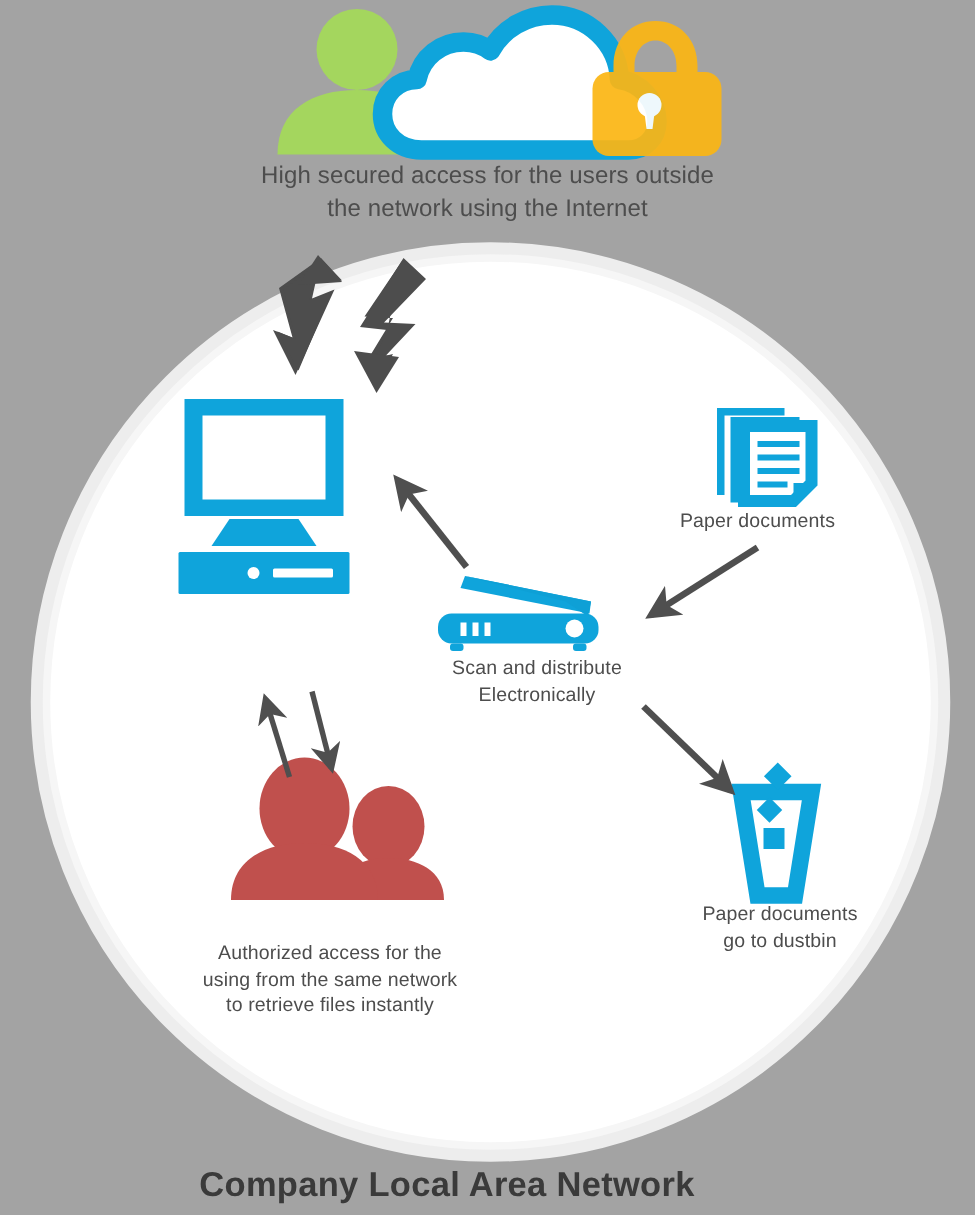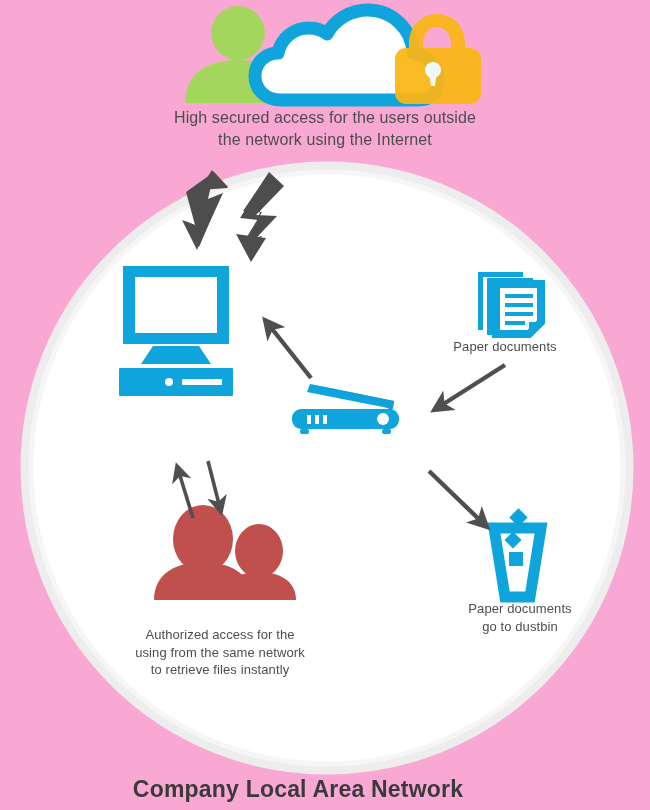--- a/index.html
+++ b/index.html
@@ -4,21 +4,21 @@
 <style>
   html, body {
     margin: 0;
     padding: 0;
     background: #ffffff;
   }
   #canvas {
     position: relative;
     width: 650px;
     height: 810px;
-    background: #f9a8d4;
+    background: #a3a3a3;
     overflow: hidden;
     font-family: "Liberation Sans", sans-serif;
   }
   .layer {
     position: absolute;
     left: 0;
     top: 0;
     width: 650px;
     height: 810px;
   }
@@ -141,20 +141,22 @@
     <path d="M310 384 L394 401 L393 409 L307 392 Z" fill="#0FA4DB"></path>
     <path d="M310 384 L394 401 L392 411 L377 401 Z" fill="#0EA0D6"></path>
     <rect x="292" y="409" width="107" height="20" rx="9" fill="#0FA4DB"></rect>
     <rect x="307" y="415" width="4" height="9" fill="#ffffff"></rect>
     <rect x="315" y="415" width="4" height="9" fill="#ffffff"></rect>
     <rect x="323" y="415" width="4" height="9" fill="#ffffff"></rect>
     <circle cx="383" cy="419" r="6" fill="#ffffff"></circle>
     <rect x="300" y="429" width="9" height="5" rx="2" fill="#0FA4DB"></rect>
     <rect x="382" y="429" width="9" height="5" rx="2" fill="#0FA4DB"></rect>
   </svg>
+  <div class="caption caption-scan">Scan and distribute
+Electronically</div>
 
   <svg class="layer" viewBox="0 0 650 810">
     <path d="M478 272 L523 272 L523 277 L483 277 L483 330 L478 330 Z" fill="#0FA4DB"></path>
     <path d="M487 278 L533 278 L533 283 L492 283 L492 335 L487 335 Z" fill="#0FA4DB"></path>
     <path d="M496 284 L541 284 L541 322 L529 334 L496 334 Z" fill="none" stroke="#0FA4DB" stroke-width="8"></path>
     <path d="M529 334 L529 322 L541 322 Z" fill="#0FA4DB"></path>
     <rect x="505" y="294" width="28" height="4" fill="#0FA4DB"></rect>
     <rect x="505" y="303" width="28" height="4" fill="#0FA4DB"></rect>
     <rect x="505" y="312" width="28" height="4" fill="#0FA4DB"></rect>
     <rect x="505" y="321" width="20" height="4" fill="#0FA4DB"></rect>

